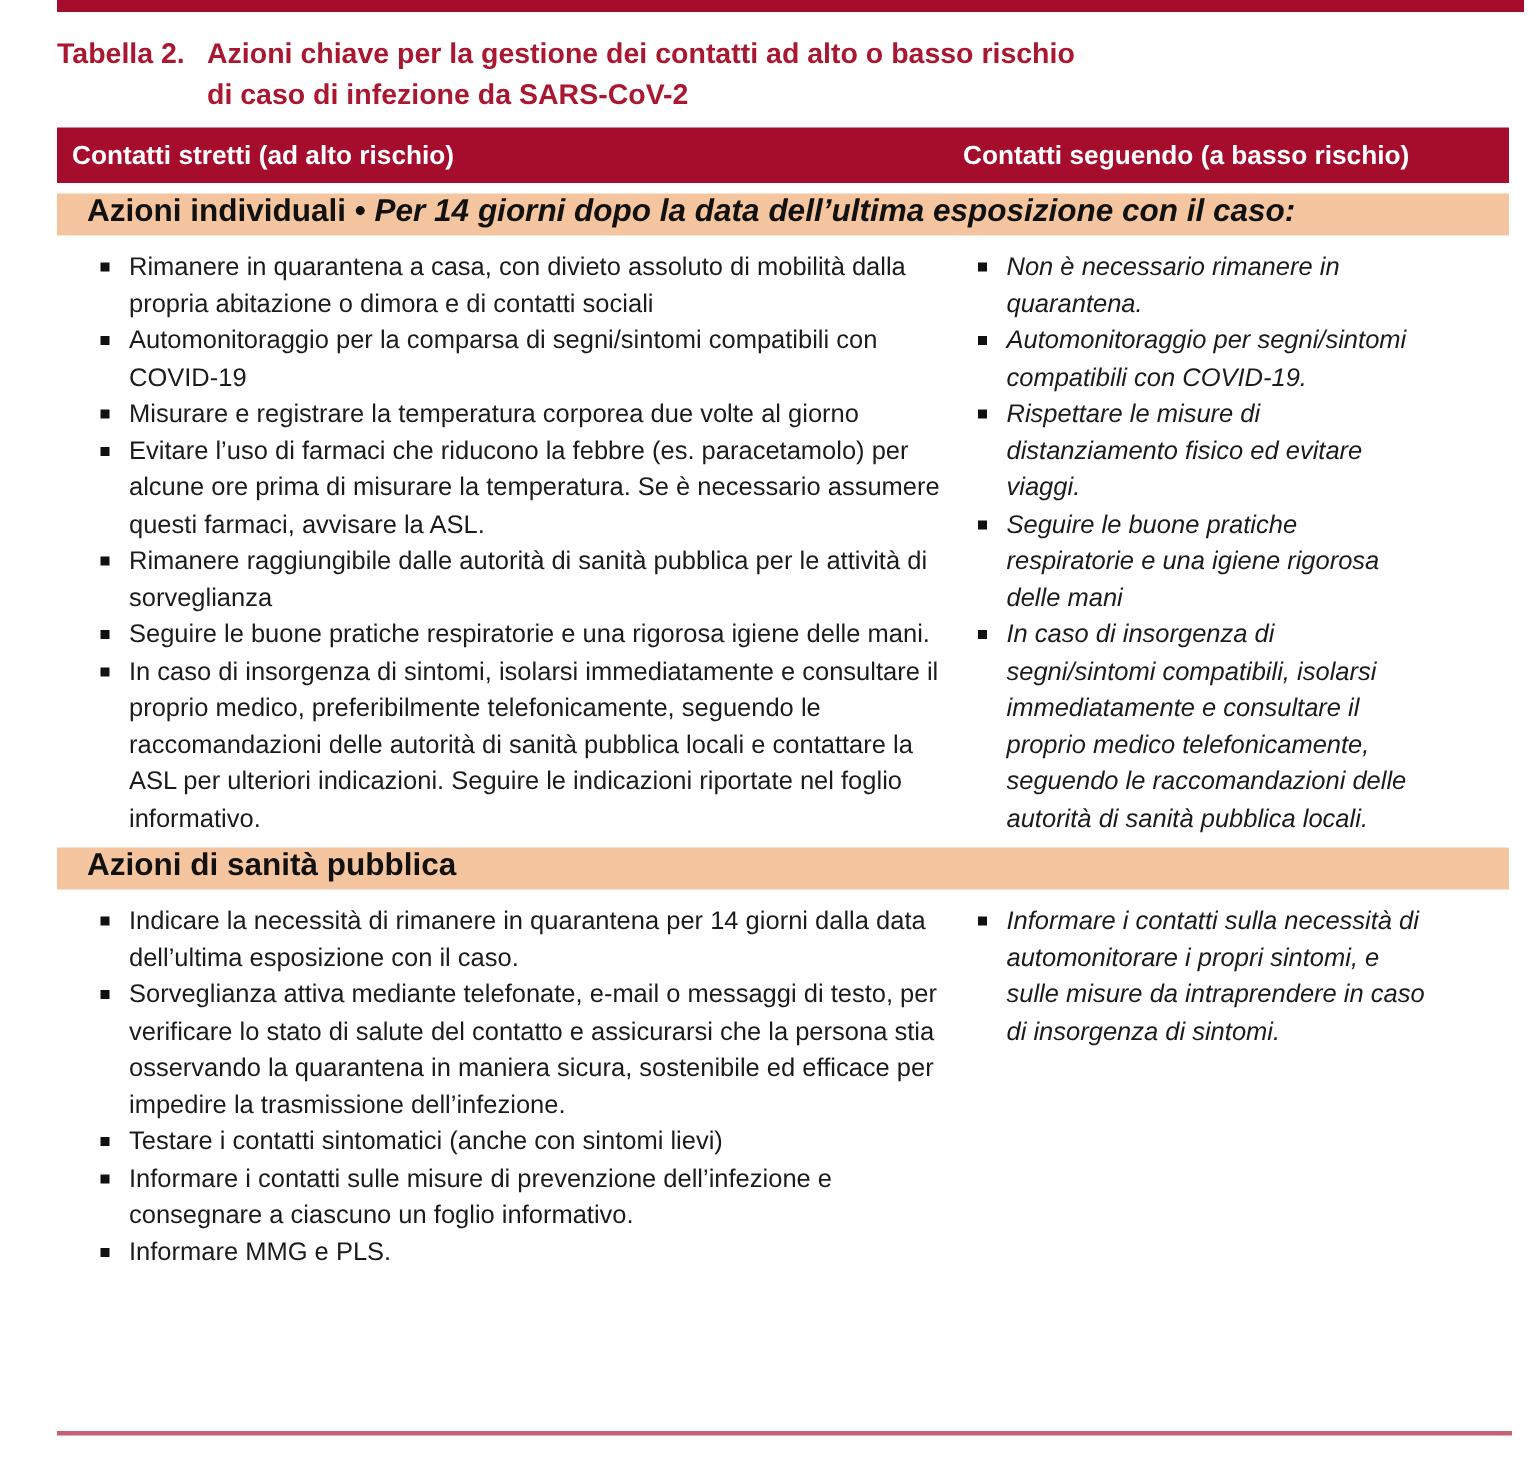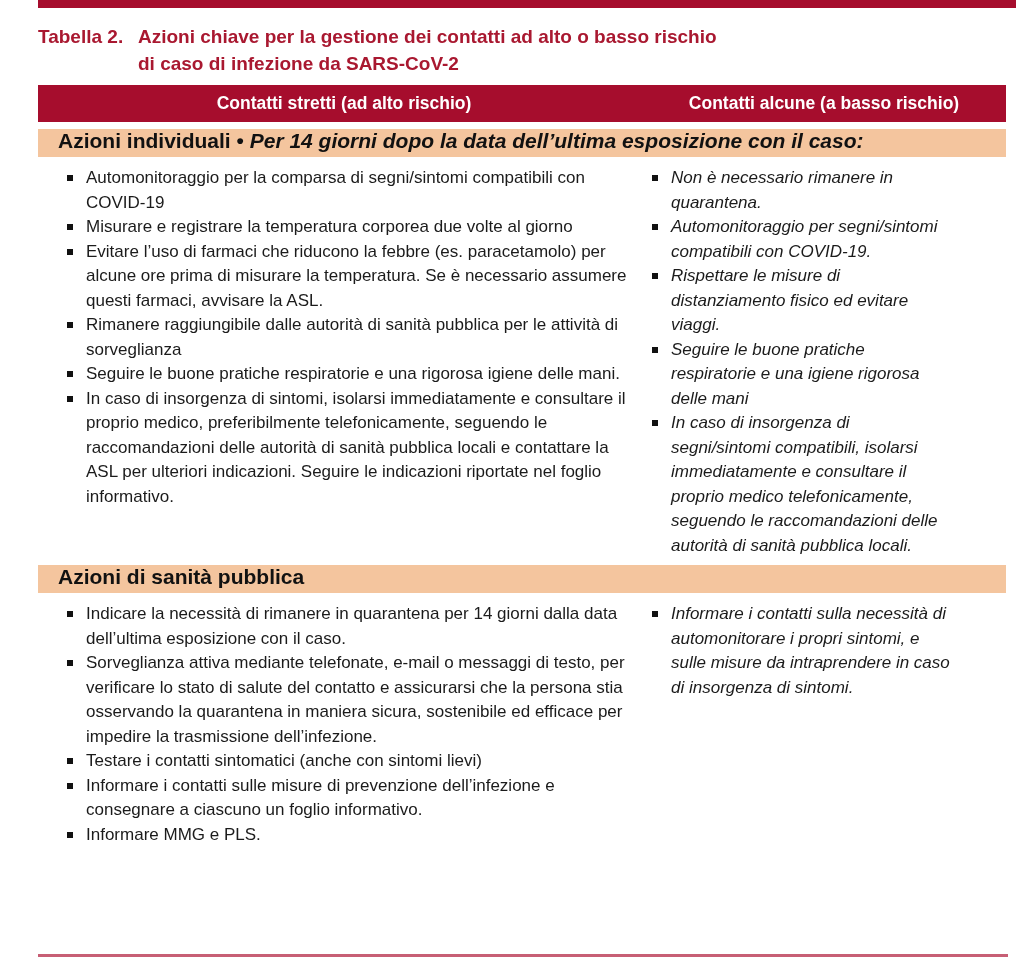--- a/index.html
+++ b/index.html
@@ -24,21 +24,21 @@
   .caption-label{flex:0 0 100px;}
   .caption-text{flex:1;}
 
   .doc-table{position:absolute;top:85px;left:38px;width:968px;}
 
   .header-row{
     display:grid;grid-template-columns:602px 1fr;align-items:center;
     background:var(--dark-red);color:#ffffff;height:37px;
     font-weight:bold;font-size:17.5px;
   }
-  .header-cell{padding-left:10px;text-align:center;}
+  .header-cell{padding-left:10px;}
   .header-cell.right-h{padding-left:2px;}
 
   .section-heading{
     margin-top:7px;background:var(--peach);height:28px;
     display:flex;align-items:flex-start;
     font-size:21px;color:#111111;padding-left:20px;
   }
   .section-heading .hb{font-weight:bold;}
   .section-heading .hi{font-weight:bold;font-style:italic;}
   .section-heading .hsep{font-weight:bold;white-space:pre;}
@@ -76,31 +76,32 @@
     <span class="caption-text">
       <span>Azioni chiave per la gestione dei contatti ad alto o basso rischio</span><br>
       <span>di caso di infezione da SARS-CoV-2</span>
     </span>
   </div>
 
   <div class="doc-table">
 
     <div class="header-row">
       <div class="header-cell">Contatti stretti (ad alto rischio)</div>
-      <div class="header-cell right-h">Contatti alcune (a basso rischio)</div>
+      <div class="header-cell right-h">Contatti seguendo (a basso rischio)</div>
     </div>
 
     <div class="section">
       <div class="section-heading">
         <span class="hb">Azioni individuali</span>
           <span class="hsep"> • </span>
           <span class="hi">Per 14 giorni dopo la data dell’ultima esposizione con il caso:</span>
       </div>
       <div class="section-body">
         <ul class="cell left-c">
+            <li>Rimanere in quarantena a casa, con divieto assoluto di mobilità dalla propria abitazione o dimora e di contatti sociali</li>
             <li>Automonitoraggio per la comparsa di segni/sintomi compatibili con COVID-19</li>
             <li>Misurare e registrare la temperatura corporea due volte al giorno</li>
             <li>Evitare l’uso di farmaci che riducono la febbre (es. paracetamolo) per alcune ore prima di misurare la temperatura. Se è necessario assumere questi farmaci, avvisare la ASL.</li>
             <li>Rimanere raggiungibile dalle autorità di sanità pubblica per le attività di sorveglianza</li>
             <li>Seguire le buone pratiche respiratorie e una rigorosa igiene delle mani.</li>
             <li>In caso di insorgenza di sintomi, isolarsi immediatamente e consultare il proprio medico, preferibilmente telefonicamente, seguendo le raccomandazioni delle autorità di sanità pubblica locali e contattare la ASL per ulteriori indicazioni. Seguire le indicazioni riportate nel foglio informativo.</li>
           </ul>
         <ul class="cell right-c">
             <li>Non è necessario rimanere in quarantena.</li>
             <li>Automonitoraggio per segni/sintomi compatibili con COVID-19.</li>

